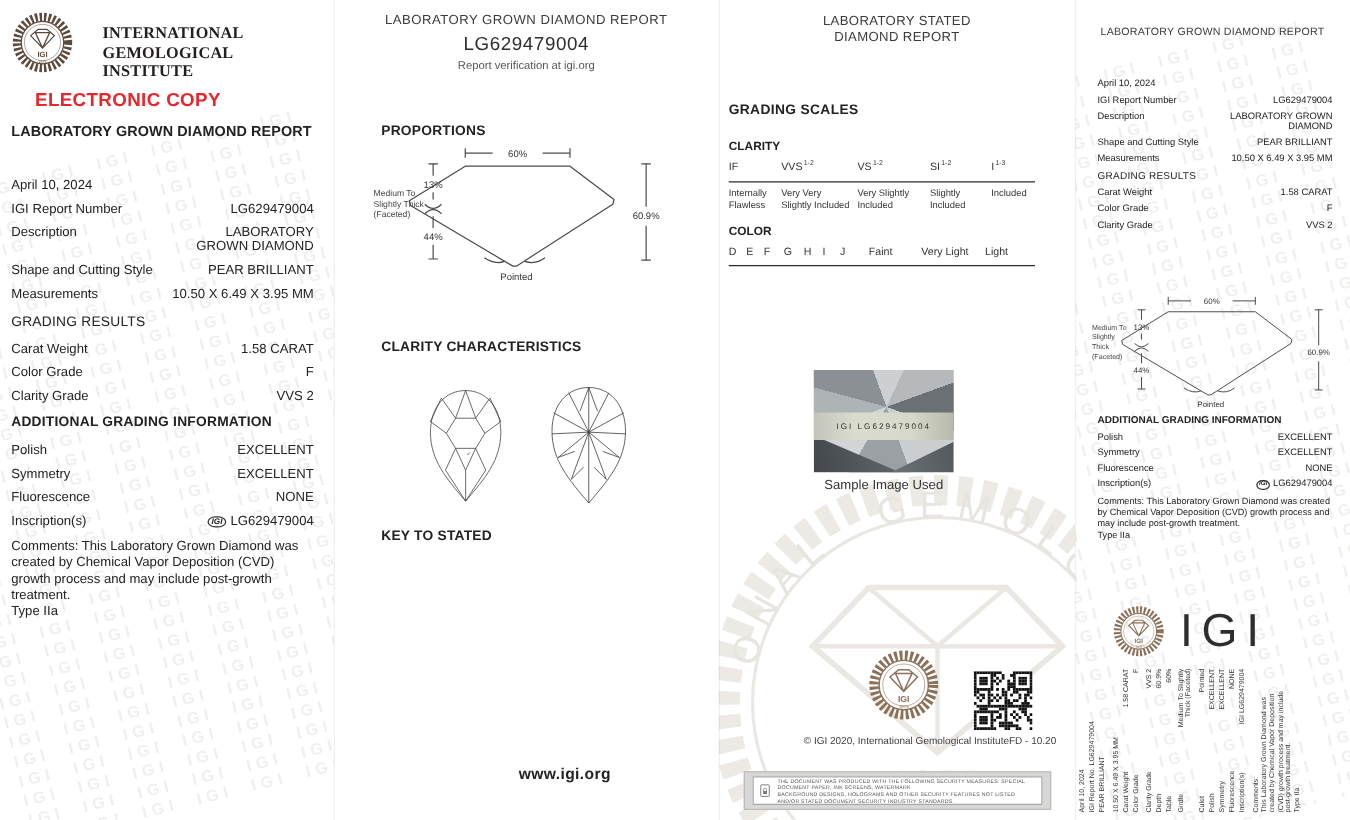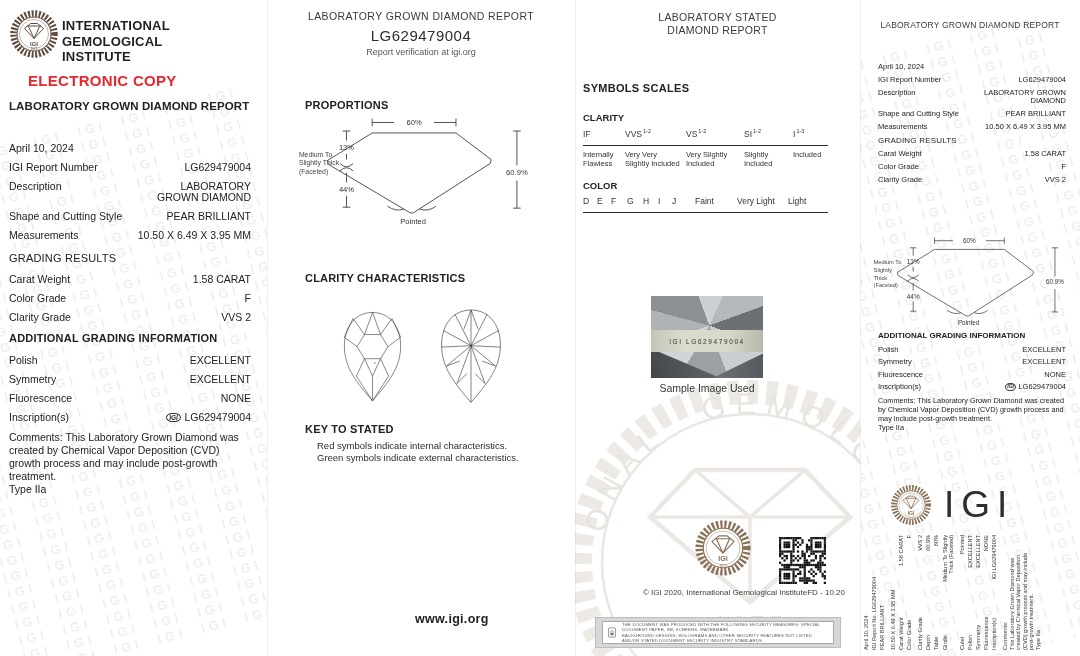--- a/index.html
+++ b/index.html
@@ -13,21 +13,21 @@
   .fold{position:absolute;top:0;bottom:0;width:1px;background:rgba(120,110,100,0.10);z-index:3;}
   .wm{position:absolute;font-weight:700;font-size:13px;line-height:16px;letter-spacing:4px;word-spacing:8px;
       color:rgba(158,144,124,0.14);transform:rotate(-14deg);overflow:hidden;z-index:0;pointer-events:none;}
   .wm1{left:-40px;right:-40px;top:118px;bottom:8px;}
   .wm4{left:-40px;right:-40px;top:40px;bottom:2px;}
 
   
   .p1-body{position:relative;z-index:1;padding:0 16px 0 9px;}
   .logo-row{display:flex;margin-top:9px;}
   .seal-top{width:50px;height:50px;display:block;flex:0 0 50px;}
-  .brand-name{margin-left:3px;padding-top:9px;font-size:13px;font-weight:bold;line-height:15.5px;letter-spacing:.2px;color:#231f20;}
+  .brand-name{margin-left:23px;padding-top:9px;font-size:13px;font-weight:bold;line-height:15.5px;letter-spacing:.2px;color:#231f20;font-family:Liberation Serif, serif;}
   .ecopy{margin:7px 0 0 19px;font-size:15px;font-weight:bold;letter-spacing:.3px;}
   .p1-title{margin-top:11px;font-size:11.5px;font-weight:bold;letter-spacing:.1px;}
   .fields{margin-top:31px;font-size:10.5px;}
   .frow{display:flex;justify-content:space-between;align-items:flex-start;margin-bottom:8px;line-height:11px;}
   .frow .val{text-align:right;max-width:118px;}
   .sect{font-size:11px;font-weight:normal;margin:11px 0 10px 0;letter-spacing:.2px;}
   .sect2{font-size:11px;font-weight:bold;margin:9px 0 11px 0;letter-spacing:.2px;}
   .insc-icon{display:inline-block;font-size:6.5px;font-style:italic;font-weight:bold;border:1px solid #333;
              border-radius:7px/5px;padding:0 2.5px;line-height:7.5px;vertical-align:1px;margin-right:3px;}
   .comments{margin-top:5px;font-size:10.5px;line-height:13.2px;}
@@ -272,24 +272,20 @@
         <line x1="50" y1="5" x2="40" y2="32"></line>
           <line x1="50" y1="5" x2="60" y2="32"></line>
         <line x1="15" y1="85" x2="34" y2="78"></line>
           <line x1="85" y1="85" x2="66" y2="78"></line>
         <line x1="30" y1="110" x2="44" y2="96"></line>
           <line x1="70" y1="110" x2="56" y2="96"></line>
       </svg>
     </div>
 
     <div class="h-bold" style="left:38px;top:423px;">KEY TO STATED</div>
-    <div class="key-lines">
-      <div>Red symbols indicate internal characteristics.</div>
-      <div>Green symbols indicate external characteristics.</div>
-    </div>
 
     <div class="website">www.igi.org</div>
   </div>
 
   <div class="panel p3">
     <svg class="ghost" viewBox="0 0 380 380">
       <defs>
           <path id="ghostArc" d="M 42 190 A 148 148 0 0 1 338 190"></path>
         </defs>
       <circle cx="190" cy="190" r="170" fill="none" stroke="#edeae5" stroke-width="24" stroke-dasharray="11 8"></circle>
@@ -301,21 +297,21 @@
       <path d="M135,98 L245,98 L290,145 L190,230 L90,145 Z" fill="none" stroke="#ebe8e3" stroke-width="4.5"></path>
       <path d="M135,98 L190,145 L245,98 M90,145 L190,145 L290,145 M190,145 L190,230" fill="none" stroke="#ebe8e3" stroke-width="3.5"></path>
       <text x="190" y="262" text-anchor="middle" font-size="26" fill="#e9e6e1" letter-spacing="4">1975</text>
     </svg>
 
     <div class="p3-head">
       <div>LABORATORY STATED</div>
       <div>DIAMOND REPORT</div>
     </div>
 
-    <div class="gs-title">SYMBOLS SCALES</div>
+    <div class="gs-title">GRADING SCALES</div>
     <div class="cl-title">CLARITY</div>
 
     <div class="cl-scale">
       <span class="code" style="left:0;"><span>IF</span><span class="sup"></span></span>
       <span class="code" style="left:42px;"><span>VVS</span><span class="sup">1-2</span></span>
       <span class="code" style="left:103px;"><span>VS</span><span class="sup">1-2</span></span>
       <span class="code" style="left:161px;"><span>SI</span><span class="sup">1-2</span></span>
       <span class="code" style="left:210px;"><span>I</span><span class="sup">1-3</span></span>
       <div class="rule" style="top:17px;"></div>
       <span class="lab" style="left:0;width:40px;">Internally Flawless</span>

